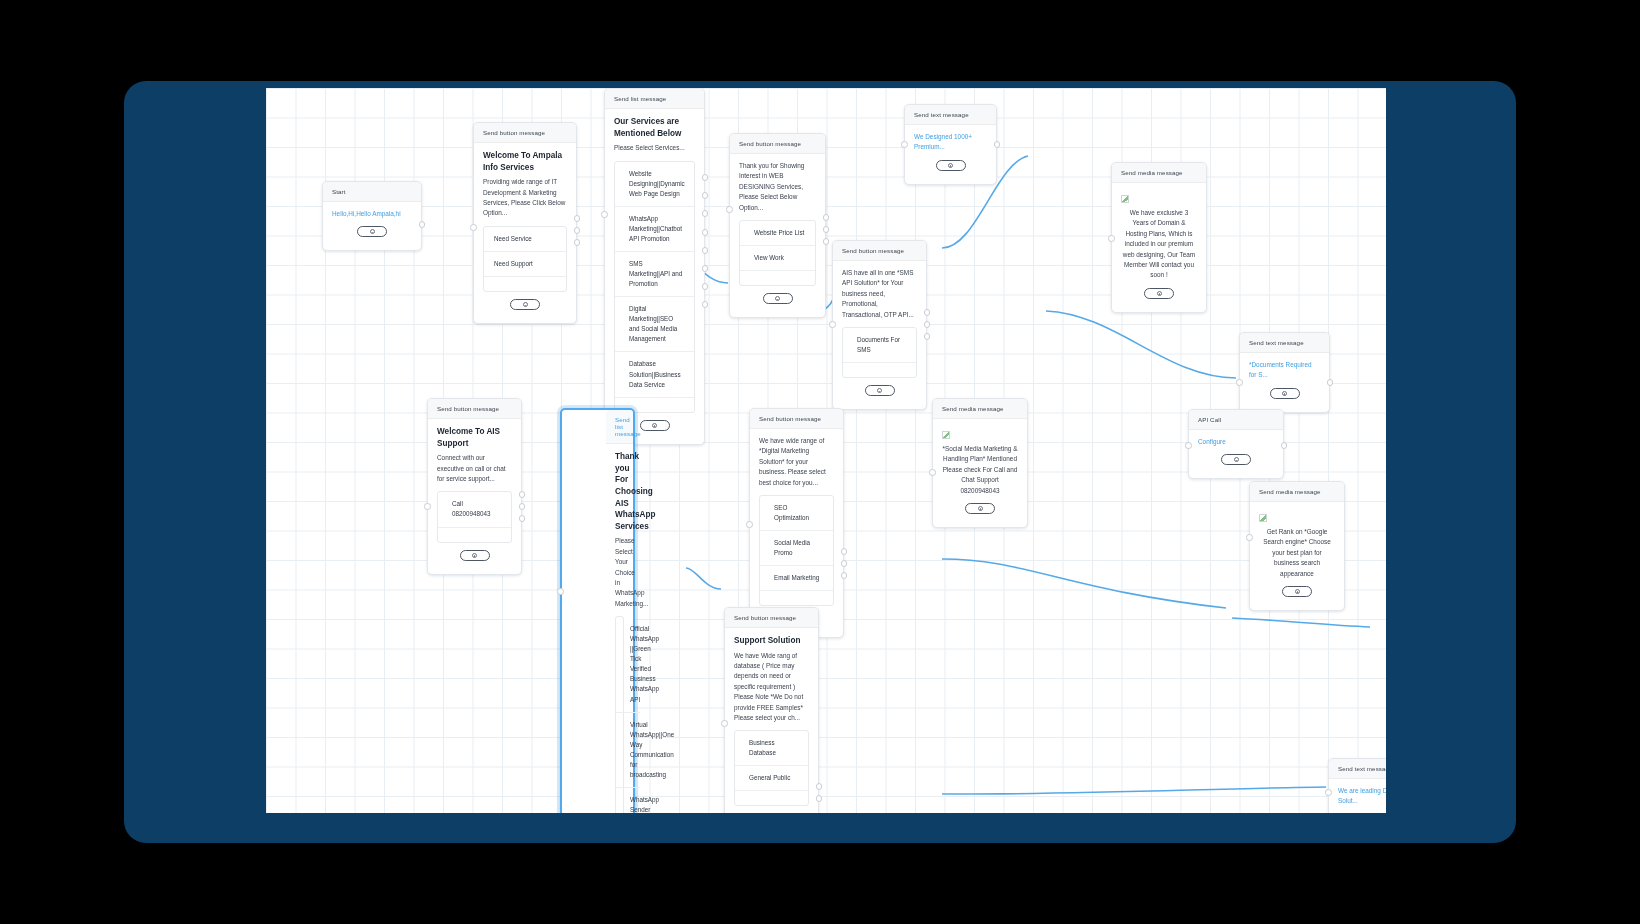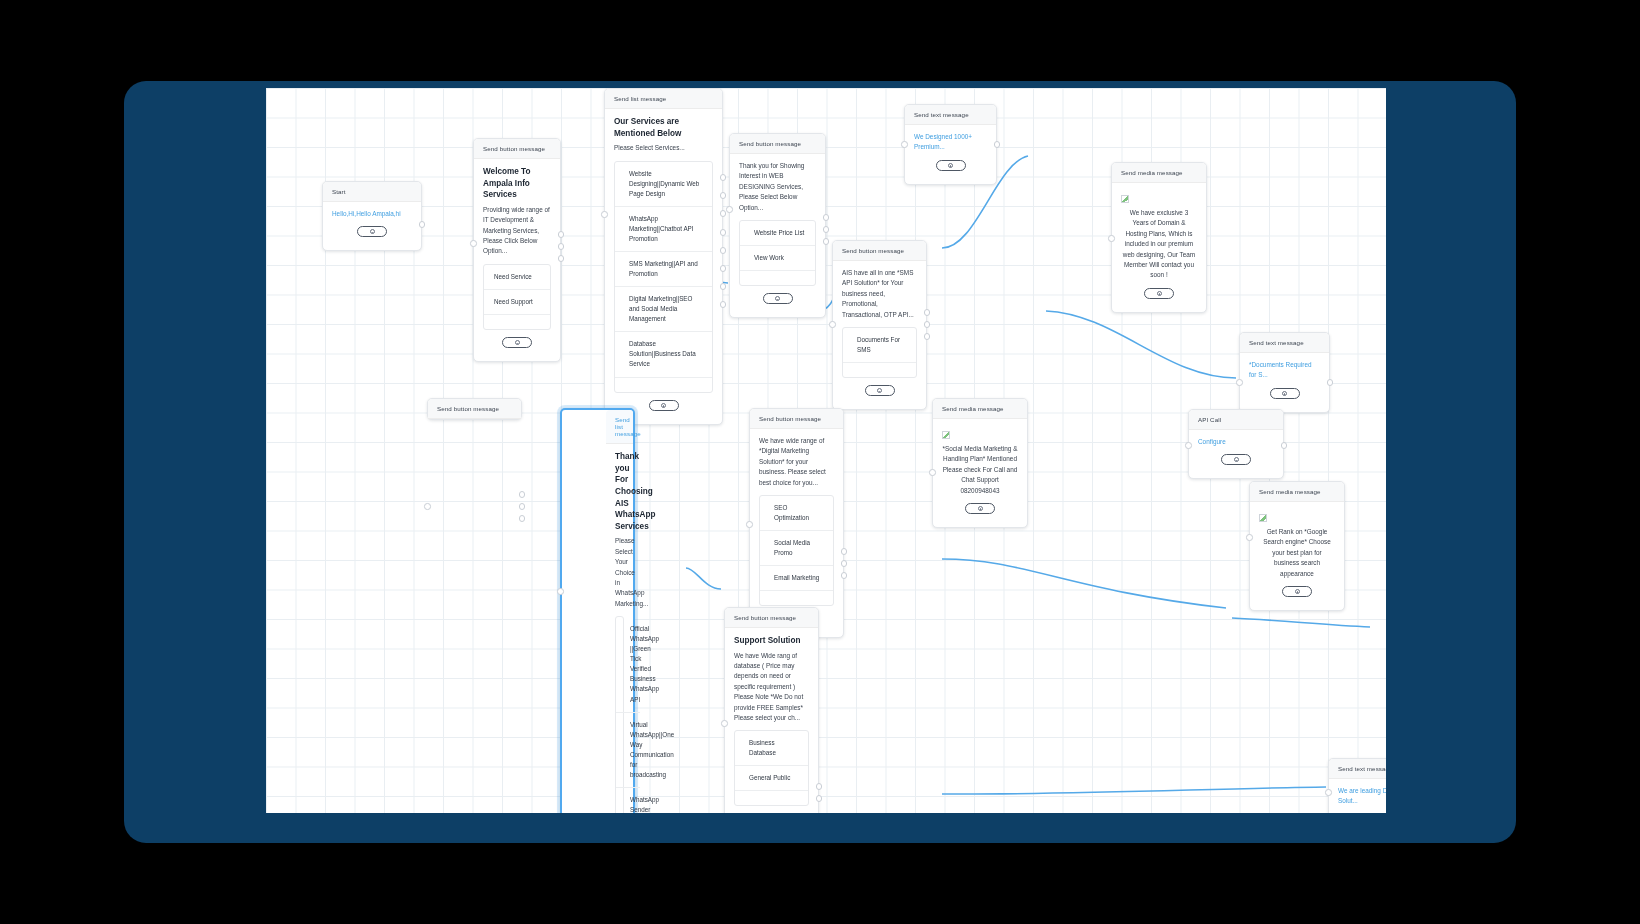--- a/index.html
+++ b/index.html
@@ -138,21 +138,21 @@
         <div class="node-text link">Hello,Hi,Hello Ampala,hi</div>
         <div class="footer-btn-wrap">
           <div class="plus-pill">
               <i></i>
             </div>
         </div>
       </div>
       <div class="port" style="right:-4px; top:39px;"></div>
     </div>
 
-    <div class="node" style="left:207px; top:50px; width:88px;">
+    <div class="node" style="left:207px; top:34px; width:104px;">
       <div class="node-head">Send button message</div>
       <div class="node-body">
         <div class="node-title">Welcome To Ampala Info Services</div>
         <div class="node-text">Providing wide range of IT Development &amp; Marketing Services, Please Click Below Option...</div>
         <div class="opt-list">
           <div class="opt">Need Service</div>
           <div class="opt">Need Support</div>
           <div class="opt blank"></div>
         </div>
         <div class="footer-btn-wrap">
@@ -160,21 +160,21 @@
               <i></i>
             </div>
         </div>
       </div>
       <div class="port" style="left:-4px; top:101px;"></div>
       <div class="port" style="right:-4px; top:92px;"></div>
       <div class="port" style="right:-4px; top:104px;"></div>
       <div class="port" style="right:-4px; top:116px;"></div>
     </div>
 
-    <div class="node" style="left:338px; top:0px; width:119px;">
+    <div class="node" style="left:338px; top:0px; width:101px;">
       <div class="node-head">Send list message</div>
       <div class="node-body">
         <div class="node-title">Our Services are Mentioned Below</div>
         <div class="node-text">Please Select Services...</div>
         <div class="opt-list">
           <div class="opt indent">Website Designing||Dynamic Web Page Design</div>
           <div class="opt indent">WhatsApp Marketing||Chatbot API Promotion</div>
           <div class="opt indent">SMS Marketing||API and Promotion</div>
           <div class="opt indent">Digital Marketing||SEO and Social Media Management</div>
           <div class="opt indent">Database Solution||Business Data Service</div>
@@ -275,20 +275,33 @@
               <i></i>
             </div>
         </div>
       </div>
       <div class="port" style="left:-4px; top:46px;"></div>
       <div class="port" style="right:-4px; top:46px;"></div>
     </div>
 
     <div class="node" style="left:161px; top:310px; width:95px;">
       <div class="node-head">Send button message</div>
+      <div class="node-body">
+        <div class="node-title">Welcome To AIS Support</div>
+        <div class="node-text">Connect with our executive on call or chat for service support...</div>
+        <div class="opt-list">
+          <div class="opt indent">Call 08200948043</div>
+          <div class="opt blank"></div>
+        </div>
+        <div class="footer-btn-wrap">
+          <div class="plus-pill">
+              <i></i>
+            </div>
+        </div>
+      </div>
       <div class="port" style="left:-4px; top:104px;"></div>
       <div class="port" style="right:-4px; top:92px;"></div>
       <div class="port" style="right:-4px; top:104px;"></div>
       <div class="port" style="right:-4px; top:116px;"></div>
     </div>
 
     <div class="node selected" style="left:294px; top:320px; width:75px;padding-left:44px;">
       <div class="node-head">Send list message</div>
       <div class="node-body">
         <div class="node-title">Thank you For Choosing AIS WhatsApp Services</div>

